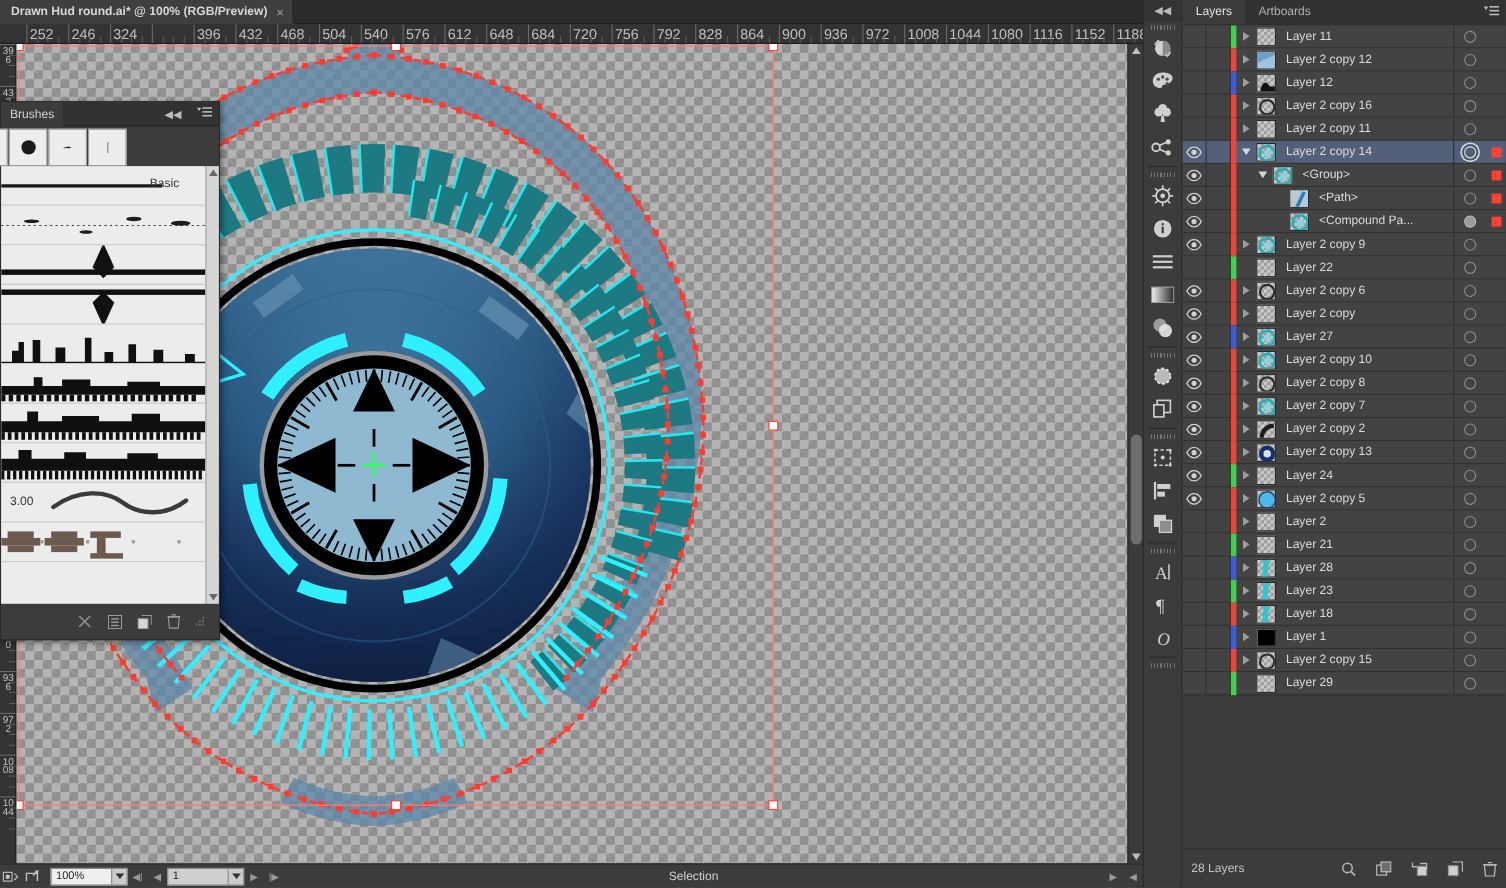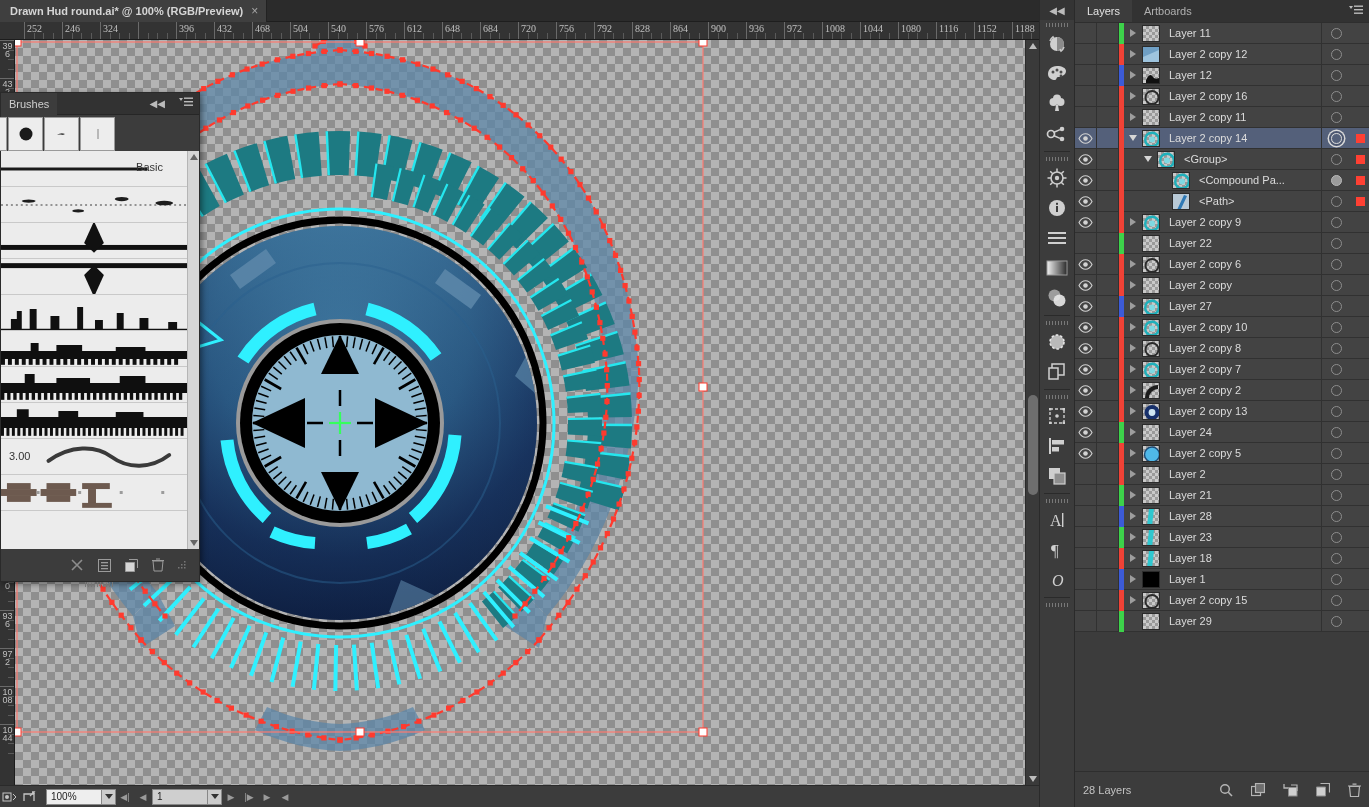--- a/index.html
+++ b/index.html
@@ -28,22 +28,22 @@
   .doc-tab .close { font-size: 12px; color: #a5a5a5; cursor: pointer; line-height: 1; }
 
   
   .ruler-h {
     position: absolute; left: 0; top: 22px; width: 1039px; height: 18px;
     background: #333; border-bottom: 1px solid #1c1c1c; overflow: hidden;
   }
   .ruler-h .tick { position: absolute; top: 0; width: 1px; height: 18px; background: #6a6a6a; }
   .ruler-h .tick.minor { top: 11px; height: 7px; background: #5a5a5a; }
   .ruler-h .lbl {
-    position: absolute; top: 1px; font-size: 10px; color: #c0c0c0;
-    font-family: Liberation Serif, serif; padding-left: 3px; white-space: nowrap;
+    position: absolute; top: 1px; font-size: 13px; color: #c0c0c0;
+    font-family: Liberation Sans, sans-serif; padding-left: 3px; white-space: nowrap;
   }
   .ruler-v {
     position: absolute; left: 0; top: 40px; width: 15px; height: 745px;
     background: #333; border-right: 1px solid #1c1c1c; overflow: hidden;
   }
   .ruler-v .tick { position: absolute; left: 0; height: 1px; width: 15px; background: #6a6a6a; }
   .ruler-v .tick.minor { left: 8px; width: 7px; background: #5a5a5a; }
   .ruler-v .lbl {
     position: absolute; left: 2px; font-size: 9px; color: #c0c0c0;
     width: 11px; line-height: 8px; word-break: break-all; text-align: center;
@@ -1124,20 +1124,21 @@
         <i></i>
       </div>
     <div class="nav-btn">◀|</div>
     <div class="nav-btn">◀</div>
     <div class="sb-page">1</div>
     <div class="sb-arrow">
         <i></i>
       </div>
     <div class="nav-btn">▶</div>
     <div class="nav-btn">|▶</div>
+    <div class="sb-status">Selection</div>
     <div class="nav-btn">▶</div>
     <div class="nav-btn">◀</div>
   </div>
 
   <div class="brushpanel">
     <div class="bp-tabrow">
       <div class="bp-tab">
         <span>Brushes</span>
       </div>
       <span class="bp-collapse">◀◀</span>
@@ -1719,52 +1720,52 @@
               <path d="M7.5 0.8 C11.5 0.8 14 5.5 14 5.5 C14 5.5 11.5 10.2 7.5 10.2 C3.5 10.2 1 5.5 1 5.5 C1 5.5 3.5 0.8 7.5 0.8Z" fill="none" stroke="#d2d2d2" stroke-width="1.1"></path>
               <circle cx="7.5" cy="5.5" r="2.3" fill="#d2d2d2"></circle>
             </svg>
           </div>
           <div class="lr-lock"></div>
           <div class="lr-color" style="background: rgb(240, 66, 54);"></div>
           <div style="width: 30px; height: 21px;"></div>
           <div class="lr-disc"></div>
           <div class="lr-thumb">
             <svg width="18" height="17" viewBox="0 0 18 17" style="position:absolute;left:0;top:0">
-              <circle cx="9" cy="8.5" r="6.8" fill="none" stroke="#1fb0bb" stroke-width="2.4"></circle>
-              <circle cx="9" cy="8.5" r="3" fill="#7fd9e2"></circle>
-            </svg>
-          </div>
-          <div class="lr-name">&lt;Compound Pa...</div>
-          <div class="lr-target">
-            <div class="ring filled"></div>
+              <rect width="18" height="17" fill="#b8c9d6"></rect>
+              <path d="M4 16 L11 1 L14 2 L7 17Z" fill="#2e79b5"></path>
+            </svg>
+          </div>
+          <div class="lr-name">&lt;Path&gt;</div>
+          <div class="lr-target">
+            <div class="ring"></div>
           </div>
           <div class="lr-sel">
             <i></i>
           </div>
         </div>
         <div class="layer-row">
           <div class="lr-eye">
             <svg width="15" height="11" viewBox="0 0 15 11">
               <path d="M7.5 0.8 C11.5 0.8 14 5.5 14 5.5 C14 5.5 11.5 10.2 7.5 10.2 C3.5 10.2 1 5.5 1 5.5 C1 5.5 3.5 0.8 7.5 0.8Z" fill="none" stroke="#d2d2d2" stroke-width="1.1"></path>
               <circle cx="7.5" cy="5.5" r="2.3" fill="#d2d2d2"></circle>
             </svg>
           </div>
           <div class="lr-lock"></div>
           <div class="lr-color" style="background: rgb(240, 66, 54);"></div>
           <div style="width: 30px; height: 21px;"></div>
           <div class="lr-disc"></div>
           <div class="lr-thumb">
             <svg width="18" height="17" viewBox="0 0 18 17" style="position:absolute;left:0;top:0">
-              <rect width="18" height="17" fill="#b8c9d6"></rect>
-              <path d="M4 16 L11 1 L14 2 L7 17Z" fill="#2e79b5"></path>
-            </svg>
-          </div>
-          <div class="lr-name">&lt;Path&gt;</div>
-          <div class="lr-target">
-            <div class="ring"></div>
+              <circle cx="9" cy="8.5" r="6.8" fill="none" stroke="#1fb0bb" stroke-width="2.4"></circle>
+              <circle cx="9" cy="8.5" r="3" fill="#7fd9e2"></circle>
+            </svg>
+          </div>
+          <div class="lr-name">&lt;Compound Pa...</div>
+          <div class="lr-target">
+            <div class="ring filled"></div>
           </div>
           <div class="lr-sel">
             <i></i>
           </div>
         </div>
         <div class="layer-row">
           <div class="lr-eye">
             <svg width="15" height="11" viewBox="0 0 15 11">
               <path d="M7.5 0.8 C11.5 0.8 14 5.5 14 5.5 C14 5.5 11.5 10.2 7.5 10.2 C3.5 10.2 1 5.5 1 5.5 C1 5.5 3.5 0.8 7.5 0.8Z" fill="none" stroke="#d2d2d2" stroke-width="1.1"></path>
               <circle cx="7.5" cy="5.5" r="2.3" fill="#d2d2d2"></circle>

